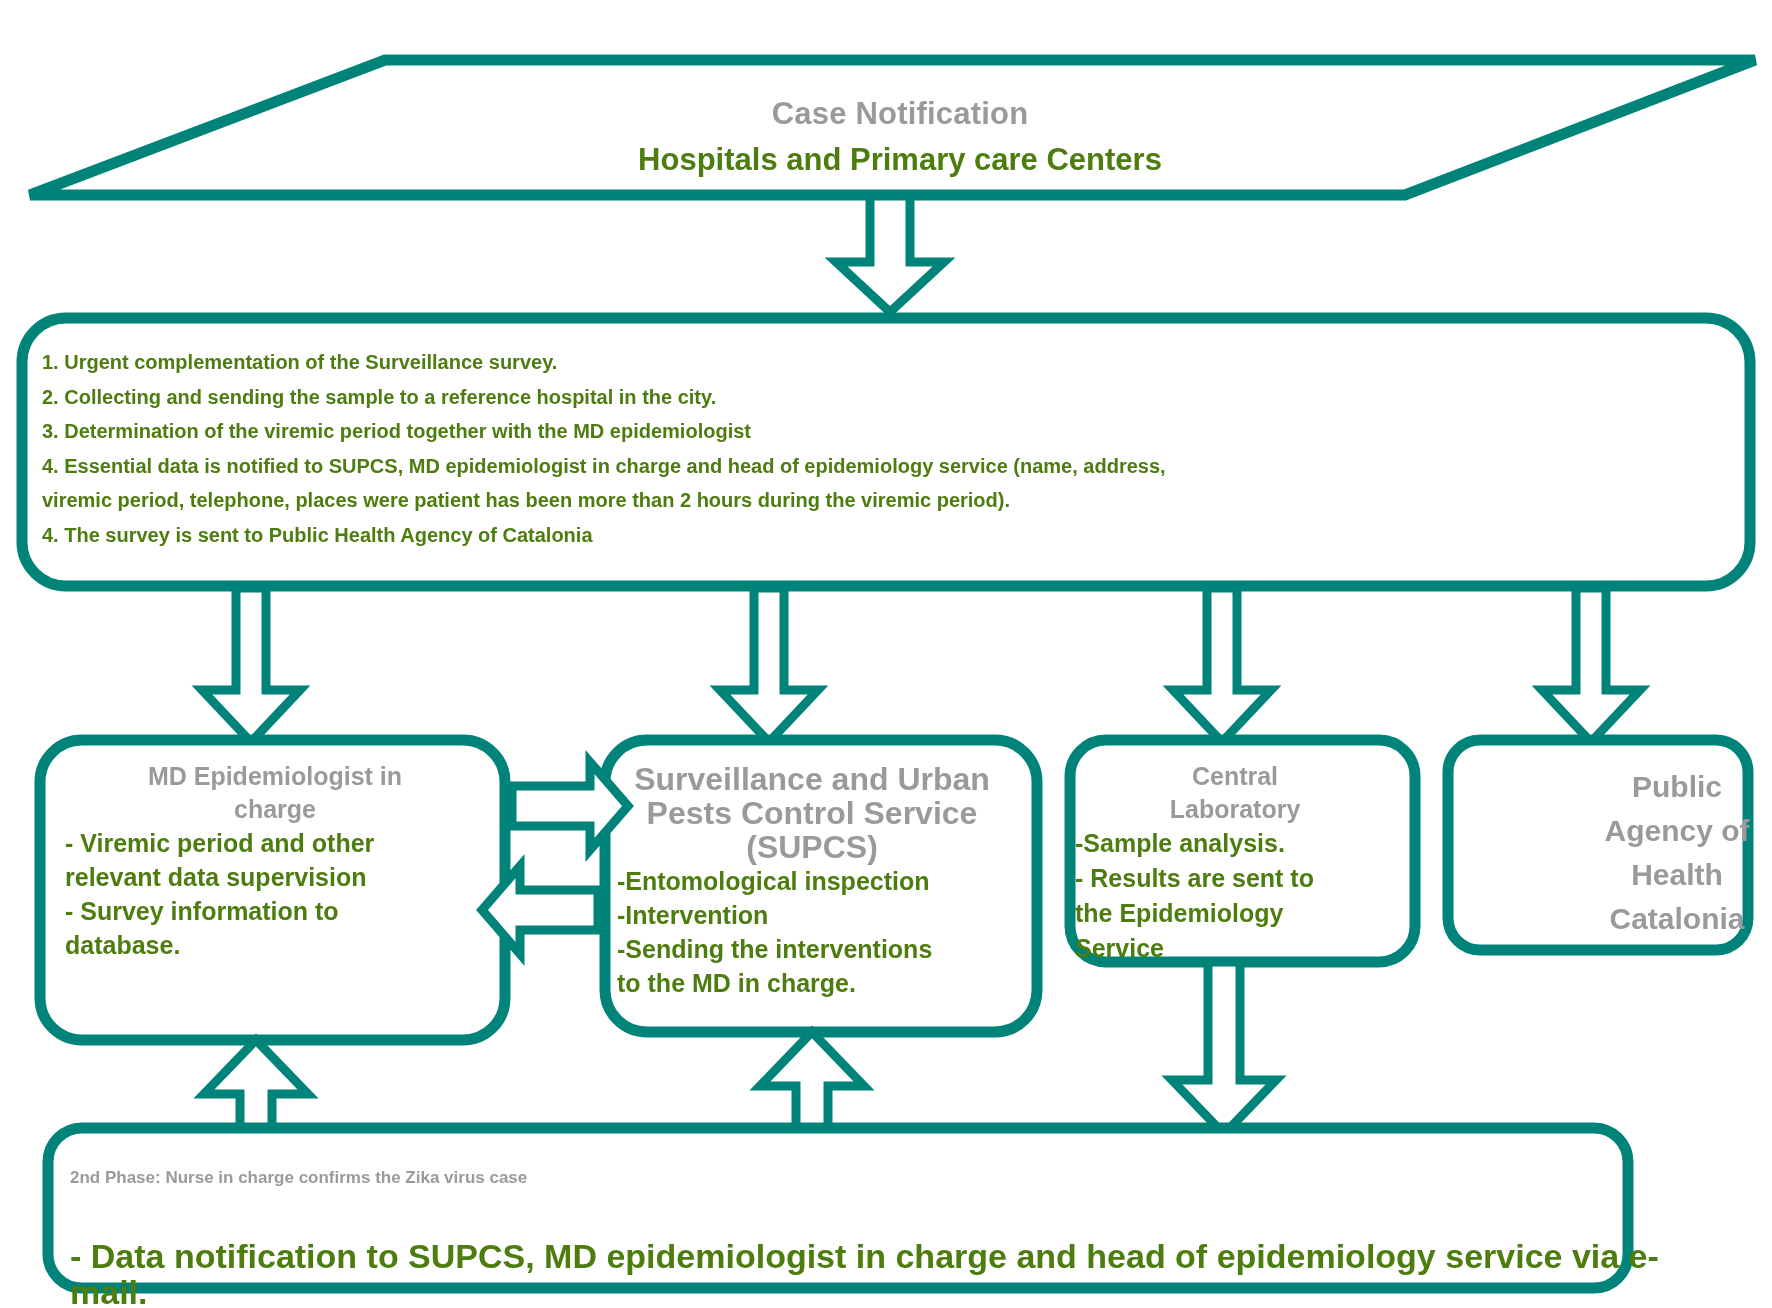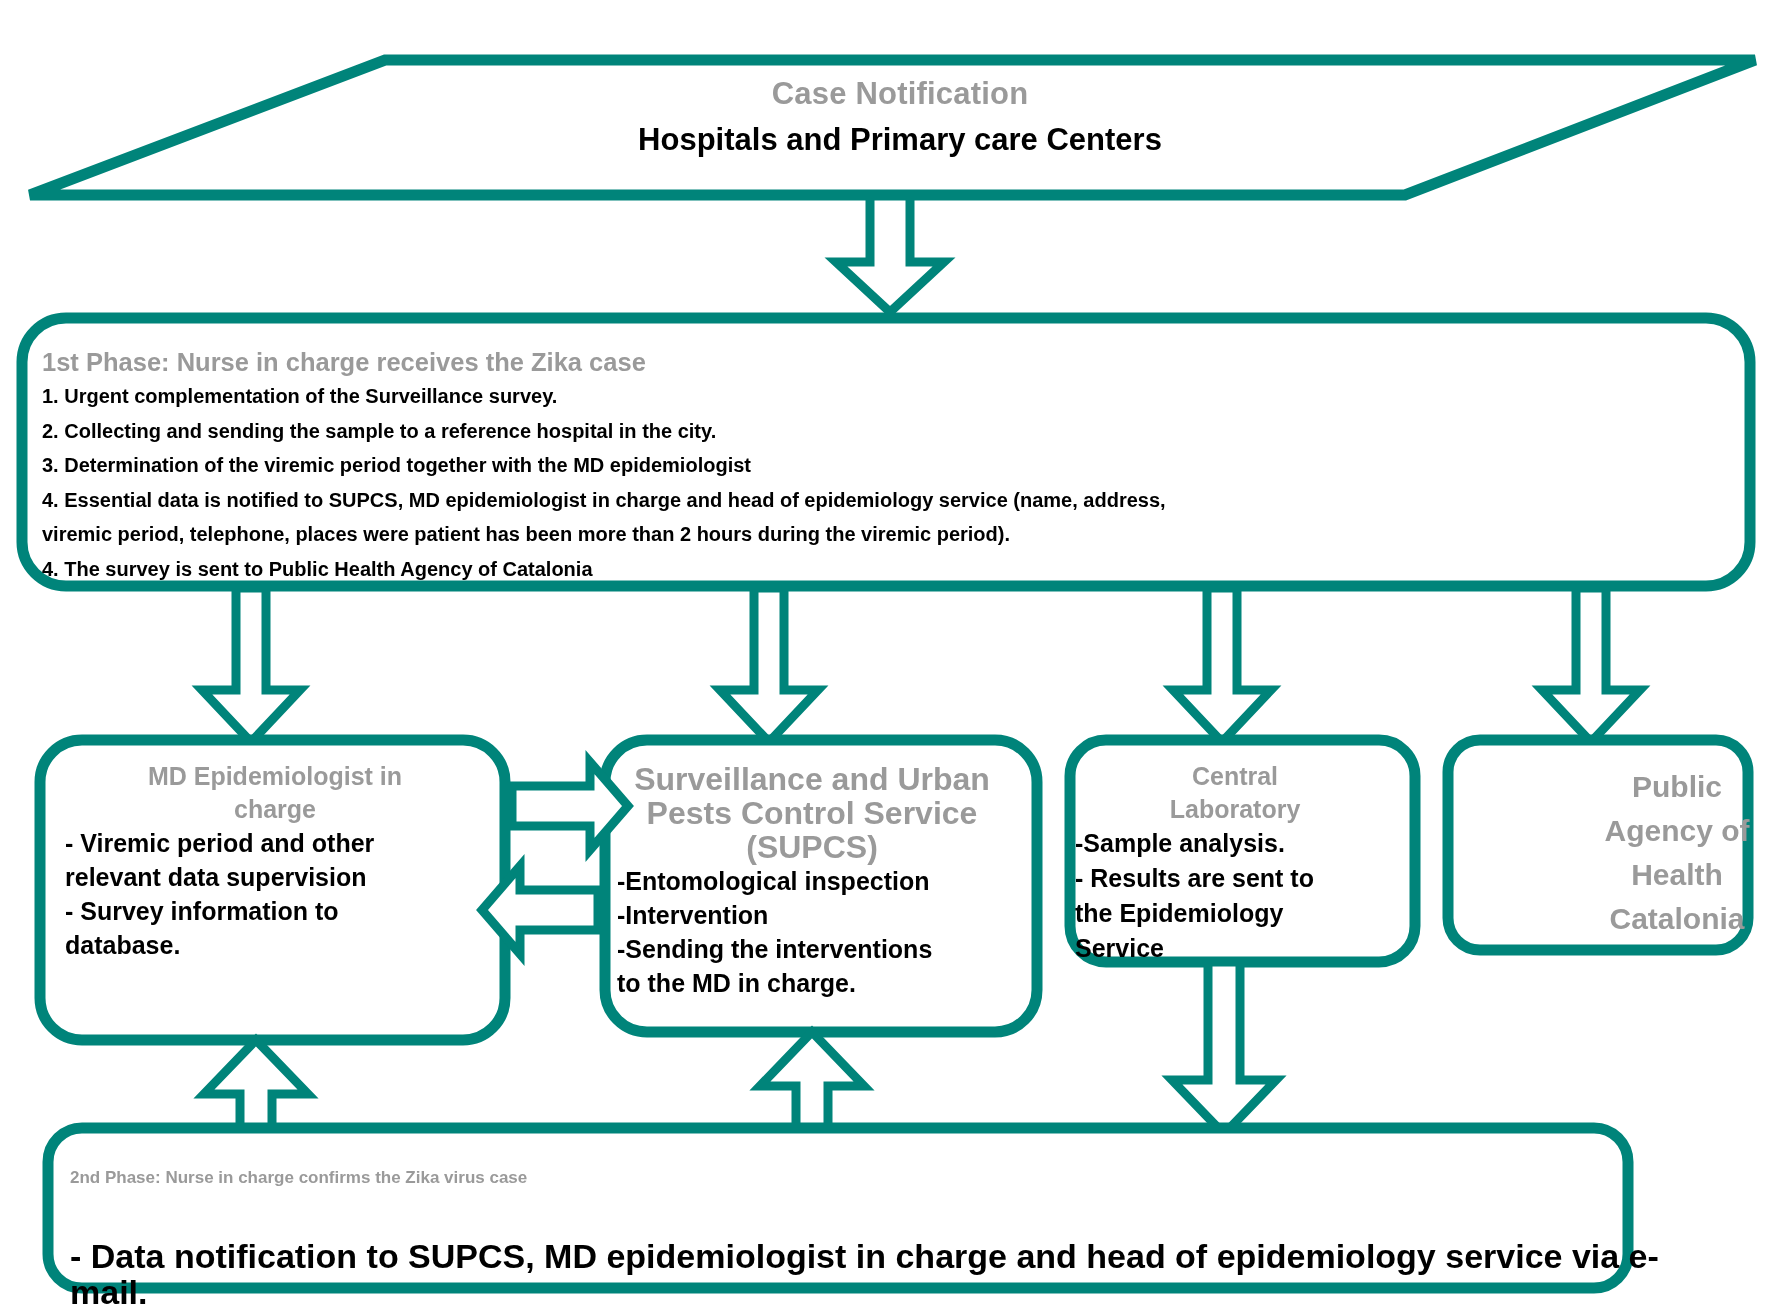--- a/index.html
+++ b/index.html
@@ -25,27 +25,27 @@
   }
   .node-text {
     position: absolute;
     pointer-events: auto;
   }
   .hdr {
     color: #9a9a9a;
     font-weight: bold;
   }
   .body-txt {
-    color: #000000;
+    color: #4d7c0f;
     font-weight: bold;
   }
 
   
   #para-text {
-    left: 300px; top: 72px; width: 1200px;
+    left: 300px; top: 92px; width: 1200px;
     text-align: center;
   }
   #para-text .hdr { font-size: 31px; line-height: 44px; letter-spacing: .2px; }
   #para-text .body-txt { font-size: 31px; line-height: 48px; }
 
   
   #phase1-text {
     left: 42px; top: 345px; width: 1690px;
   }
   #phase1-text .hdr { font-size: 25.5px; line-height: 34px; }
@@ -115,21 +115,20 @@
     <rect x="48" y="1128" width="1580" height="160" rx="34" ry="34" fill="#ffffff" stroke="#00847A" stroke-width="11"></rect>
 
   </svg>
 
   <div class="node-text" id="para-text">
     <div class="hdr">Case Notification</div>
     <div class="body-txt">Hospitals and Primary care Centers</div>
   </div>
 
   <div class="node-text" id="phase1-text">
-    <div class="hdr">1st Phase: Nurse in charge receives the Zika case</div>
     <div class="body-txt wrapline">1. Urgent complementation of the Surveillance survey.</div>
     <div class="body-txt wrapline">2. Collecting and sending the sample to a reference hospital in the city.</div>
     <div class="body-txt wrapline">3. Determination of the viremic period together with the MD epidemiologist</div>
     <div class="body-txt wrapline">4. Essential data is notified to SUPCS, MD epidemiologist in charge and head of epidemiology service (name, address,</div>
     <div class="body-txt wrapline">viremic period, telephone, places were patient has been more than 2 hours during the viremic period).</div>
     <div class="body-txt wrapline">4. The survey is sent to Public Health Agency of Catalonia</div>
   </div>
 
   <div class="node-text" id="md-text">
     <span class="hdr">MD Epidemiologist in</span>

